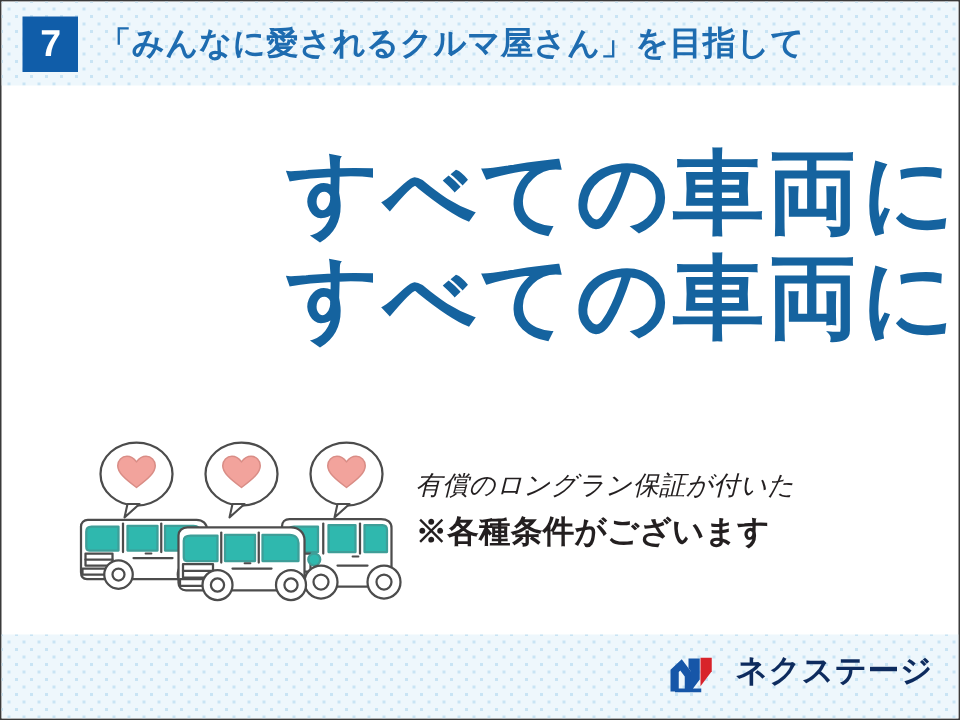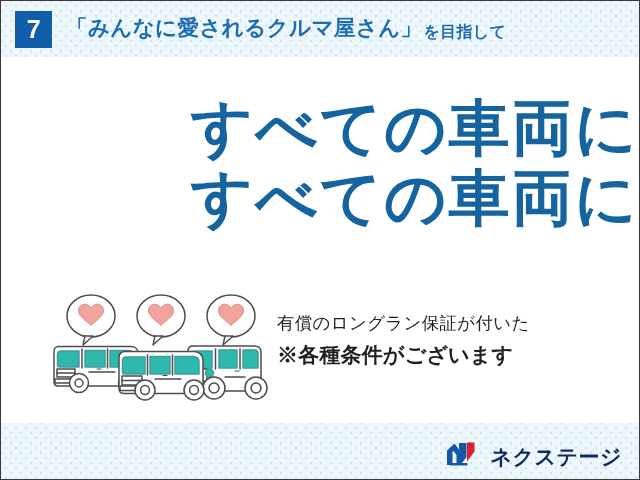--- a/index.html
+++ b/index.html
@@ -79,21 +79,21 @@
     display: flex;
     align-items: flex-end;
   }
   #header-title-main {
     font-size: 21.5px;
     font-weight: bold;
     color: #1e6cb0;
     letter-spacing: 0.4px;
   }
   #header-title-suffix {
-    font-size: 16px;
+    font-size: 22px;
     font-weight: bold;
     color: #1e6cb0;
     letter-spacing: 0.3px;
     margin-left: 1px;
   }
 
   
   #headline {
     position: absolute;
     top: 96px;
@@ -141,38 +141,39 @@
     padding-top: 20px;
     color: #231f20;
     font-size: 17.4px;
     line-height: 1.62;
     letter-spacing: 0.4px;
     font-weight: normal;
   }
   #body-copy .copy-line {
     display: block;
     white-space: nowrap;
+    font-style: italic;
   }
   #body-copy .copy-note {
     display: block;
     white-space: nowrap;
     font-size: 21px;
     font-weight: bold;
     letter-spacing: 0.2px;
     margin-top: 1px;
   }
 
   
   #brand-logo {
     position: absolute;
     right: 17px;
     bottom: 12px;
     height: 30px;
     display: flex;
-    align-items: flex-end;
+    align-items: flex-start;
   }
   #brand-logo-mark {
     width: 38px;
     height: 26px;
     flex: 0 0 auto;
   }
   #brand-logo-text {
     margin-left: 7px;
     font-size: 21px;
     font-weight: bold;

